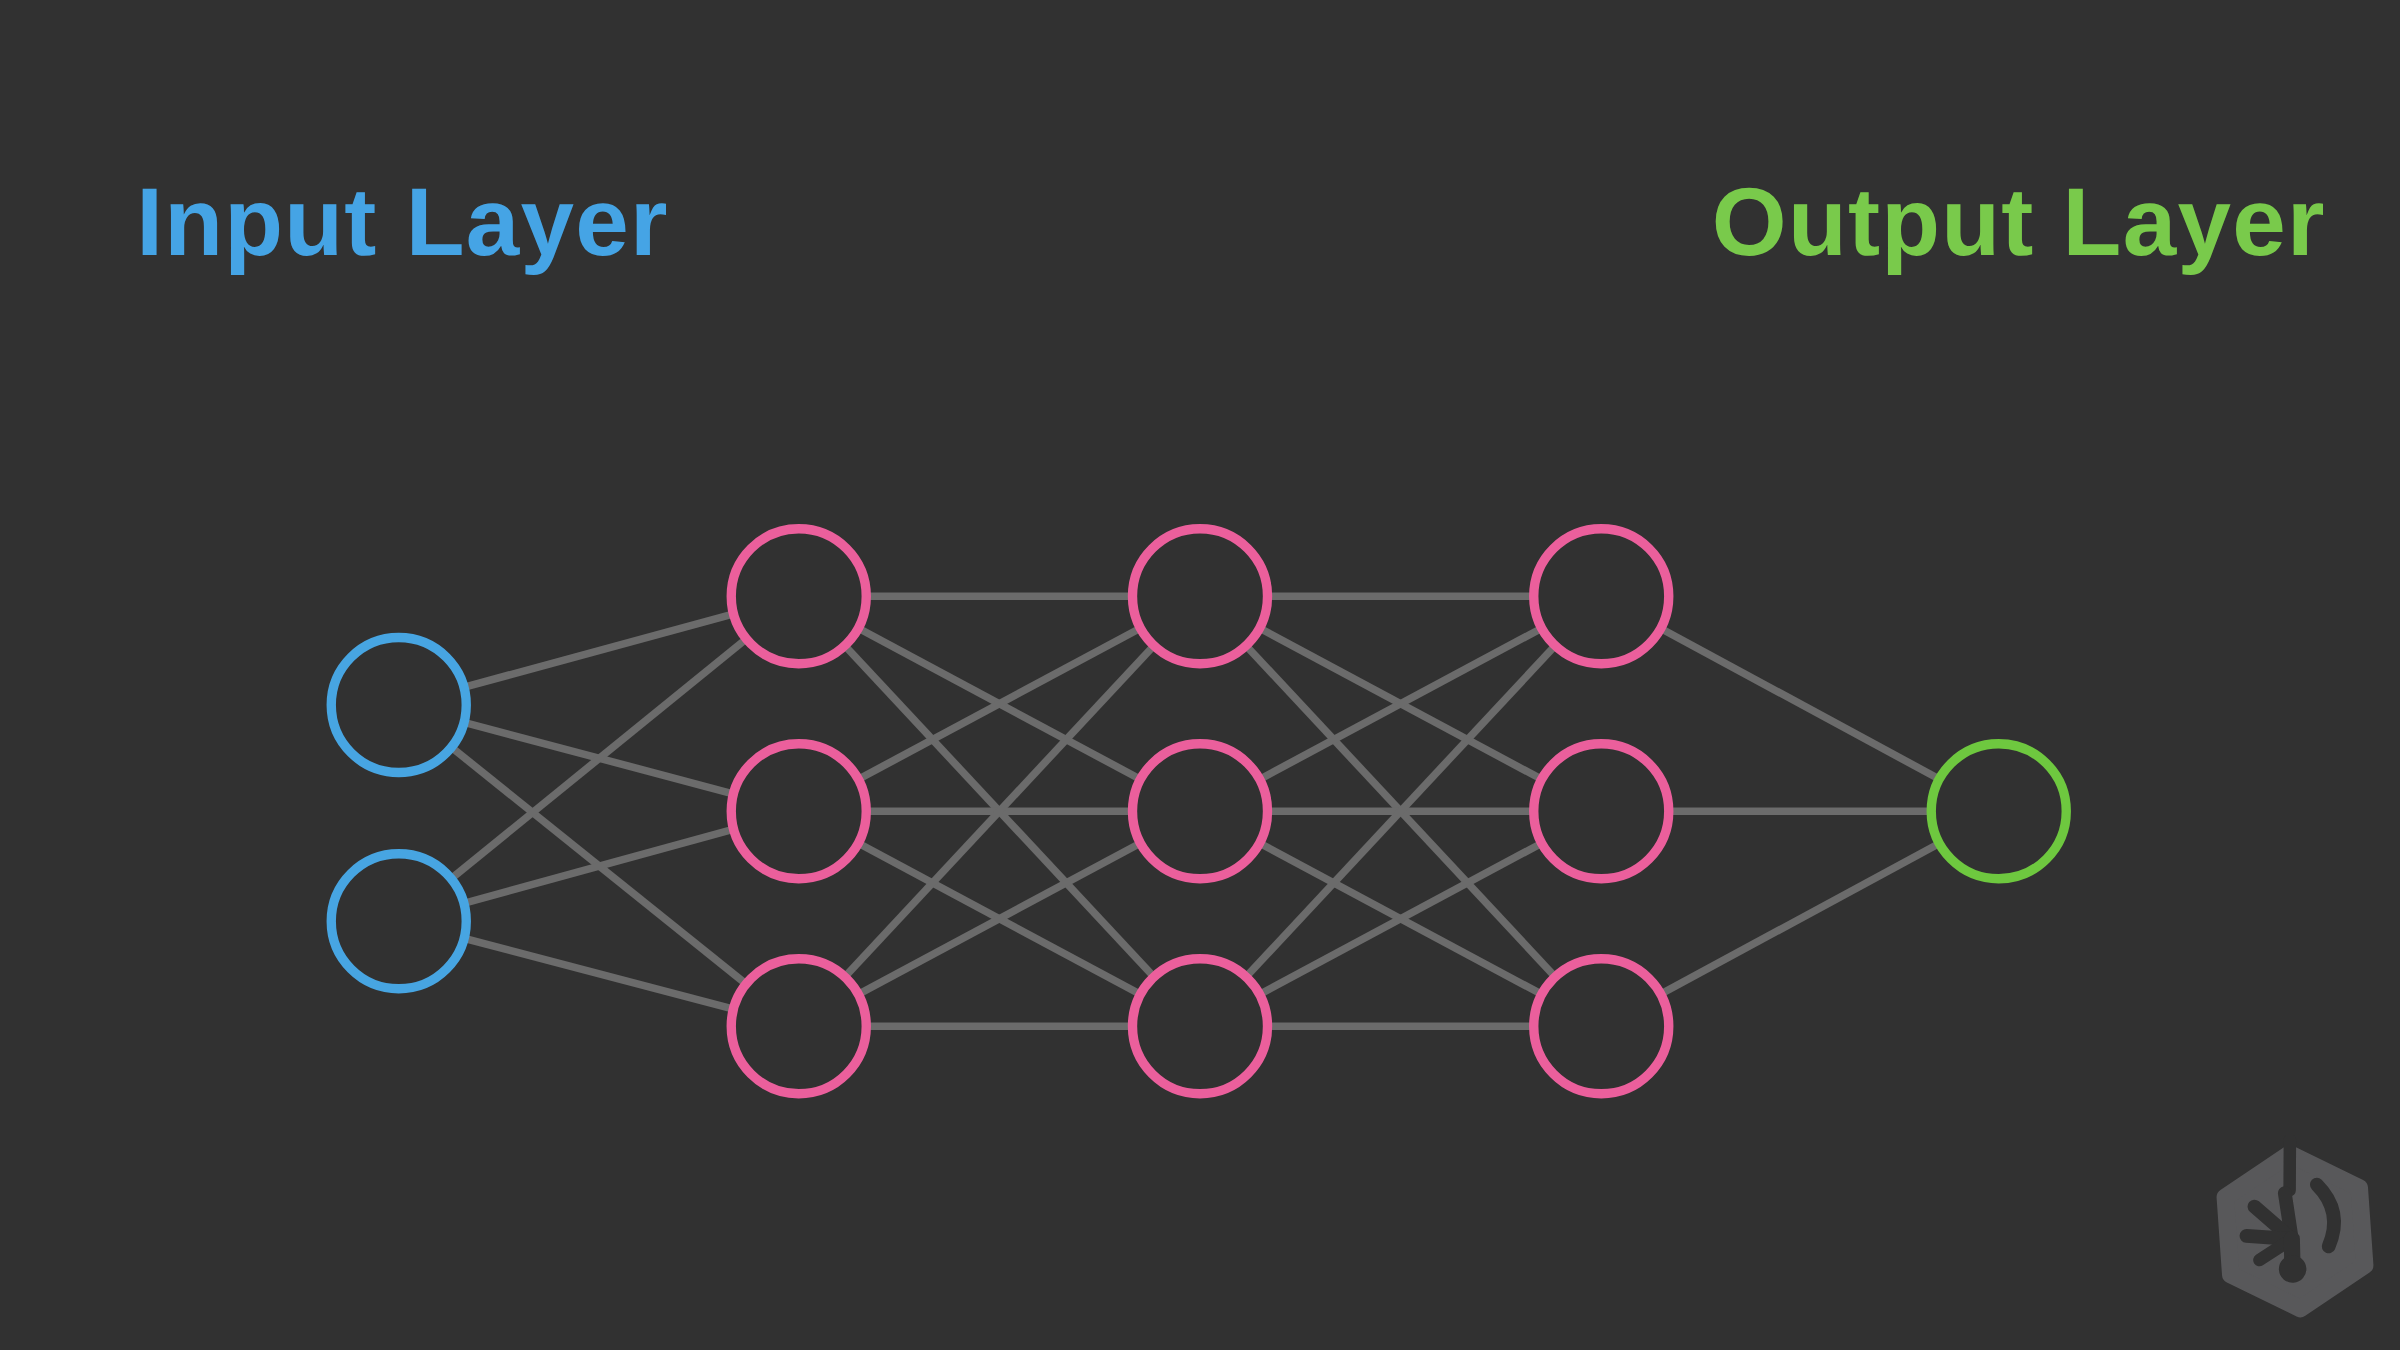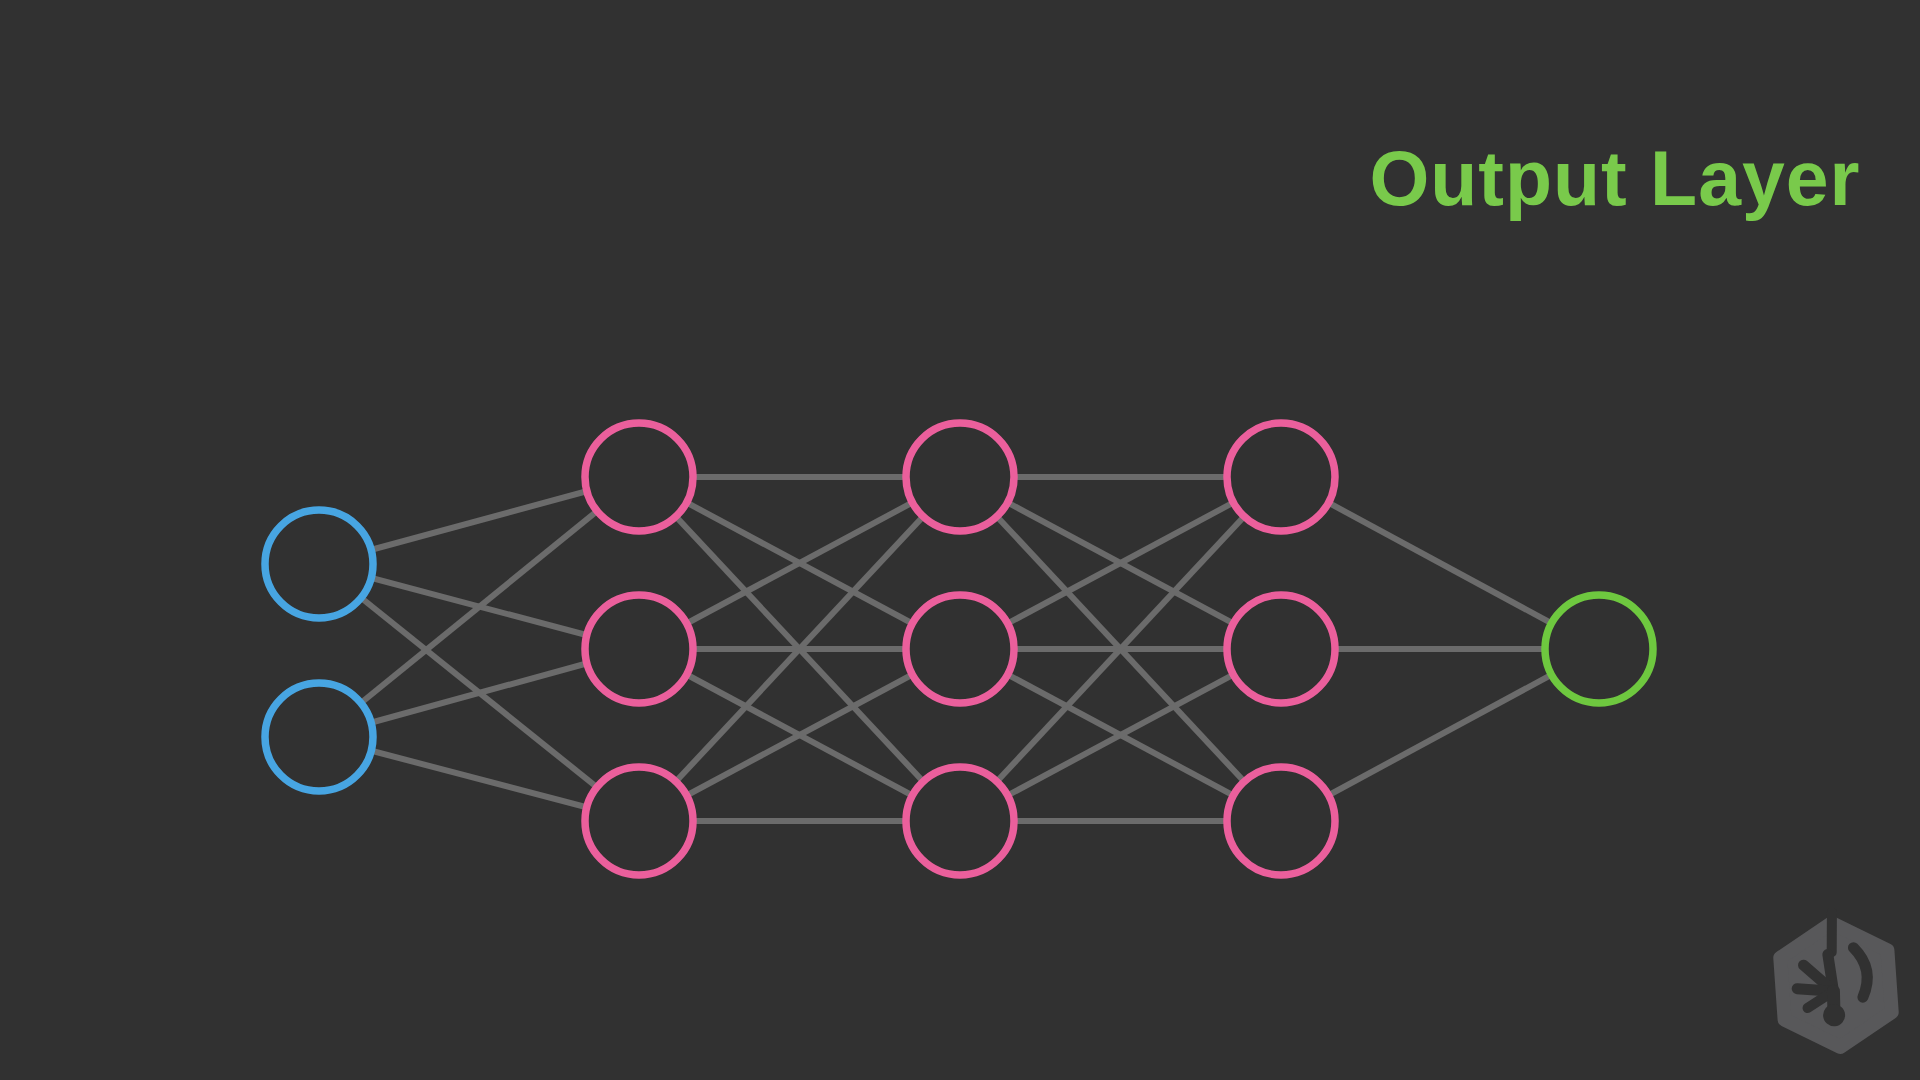--- a/index.html
+++ b/index.html
@@ -34,20 +34,21 @@
     position: absolute;
     left: 1766px; top: 908px;
     width: 140px; height: 152px;
   }
 </style>
 </head>
 <body style="background: rgb(49, 49, 49);">
 
 <div class="stage">
 
+  <div class="layer-title title-input" style="color: rgb(69, 164, 229);">Input Layer</div>
 
 
   <div class="layer-title title-output" style="color: rgb(121, 202, 75);">Output Layer</div>
 
   <svg id="network" viewBox="0 0 1920 1080">
     <g id="edges">
         <line x1="319" y1="564" x2="639" y2="477" stroke="#6b6b6b" stroke-width="6"></line>
         <line x1="319" y1="564" x2="639" y2="649" stroke="#6b6b6b" stroke-width="6"></line>
         <line x1="319" y1="564" x2="639" y2="821" stroke="#6b6b6b" stroke-width="6"></line>
         <line x1="319" y1="737" x2="639" y2="477" stroke="#6b6b6b" stroke-width="6"></line>

